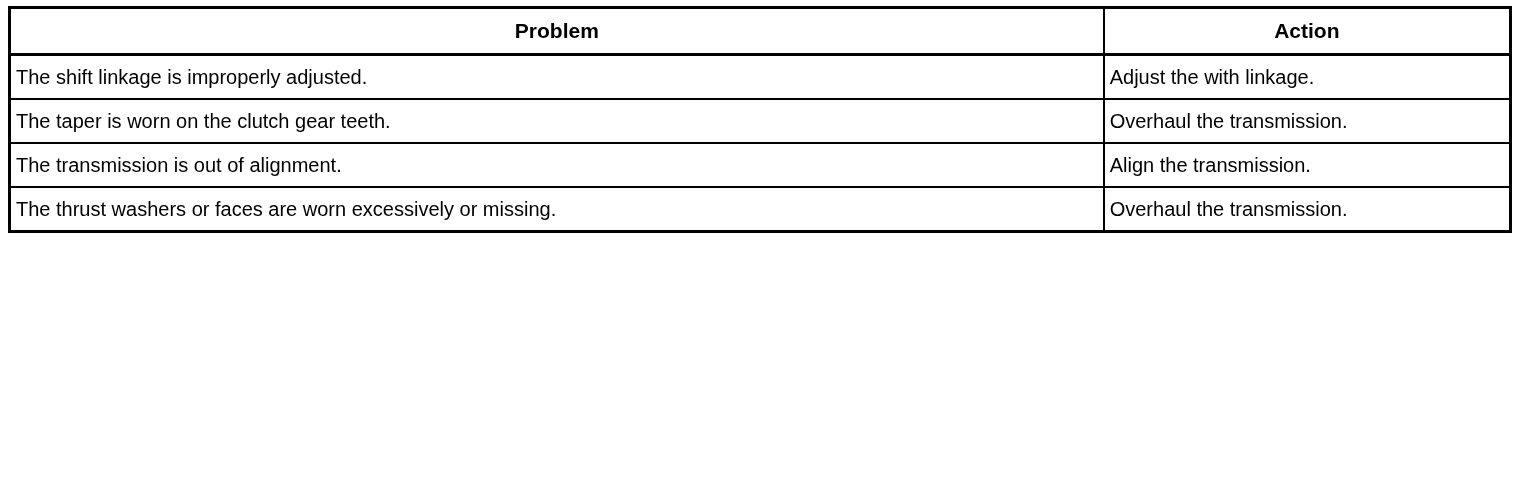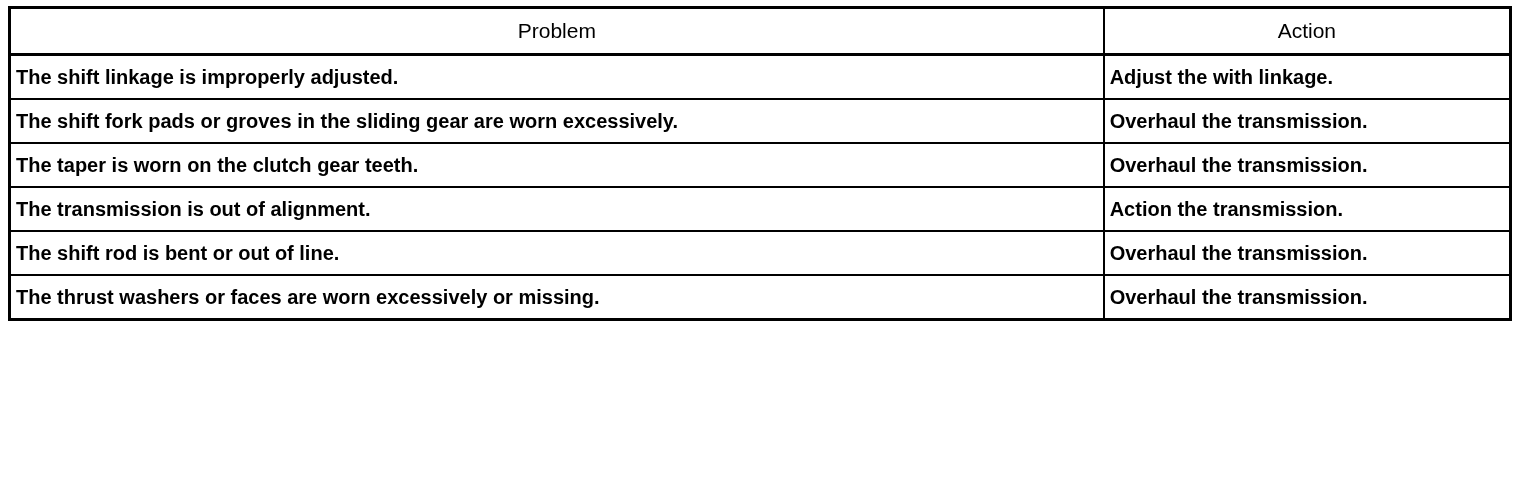--- a/index.html
+++ b/index.html
@@ -32,28 +32,28 @@
 
   table.troubleshoot th,
   table.troubleshoot td {
     border: 2px solid #000000;
     padding: 0;
     vertical-align: middle;
   }
   table.troubleshoot thead th {
     height: 44px;
     text-align: center;
-    font-weight: normal;
+    font-weight: bold;
     font-size: 21px;
     border-bottom: 3px solid #000000;
   }
   table.troubleshoot tbody td {
     height: 42px;
     font-size: 20px;
-    font-weight: bold;
+    font-weight: normal;
     text-align: left;
     padding-left: 5px;
     white-space: nowrap;
     overflow: hidden;
   }
   table.troubleshoot tbody tr:last-child td {
     border-bottom: none;
   }
 </style>
 </head>
@@ -70,34 +70,26 @@
         <th>Problem</th>
         <th>Action</th>
       </tr>
     </thead>
     <tbody>
       <tr>
         <td>The shift linkage is improperly adjusted.</td>
         <td>Adjust the with linkage.</td>
       </tr>
       <tr>
-        <td>The shift fork pads or groves in the sliding gear are worn excessively.</td>
-        <td>Overhaul the transmission.</td>
-      </tr>
-      <tr>
         <td>The taper is worn on the clutch gear teeth.</td>
         <td>Overhaul the transmission.</td>
       </tr>
       <tr>
         <td>The transmission is out of alignment.</td>
-        <td>Action the transmission.</td>
-      </tr>
-      <tr>
-        <td>The shift rod is bent or out of line.</td>
-        <td>Overhaul the transmission.</td>
+        <td>Align the transmission.</td>
       </tr>
       <tr>
         <td>The thrust washers or faces are worn excessively or missing.</td>
         <td>Overhaul the transmission.</td>
       </tr>
     </tbody>
   </table>
 </div>
 
 </body></html>

